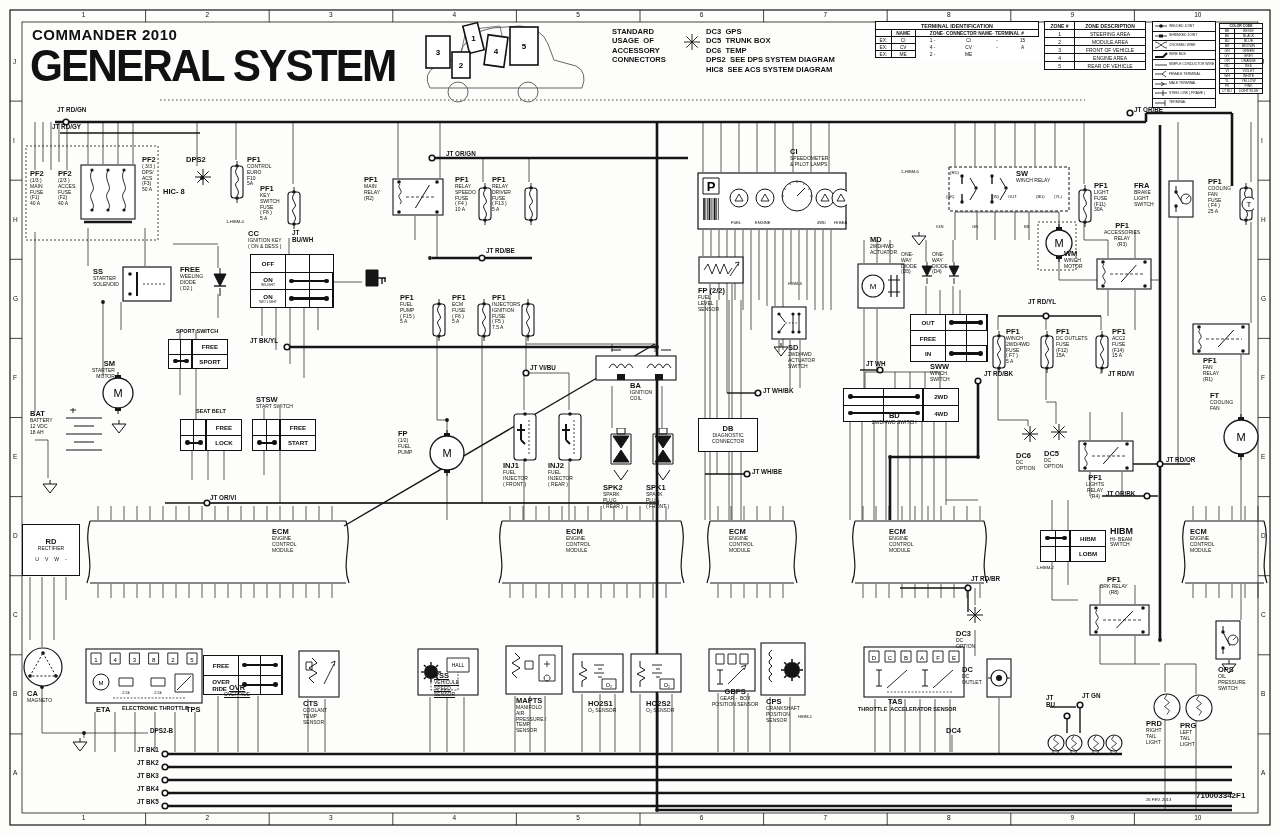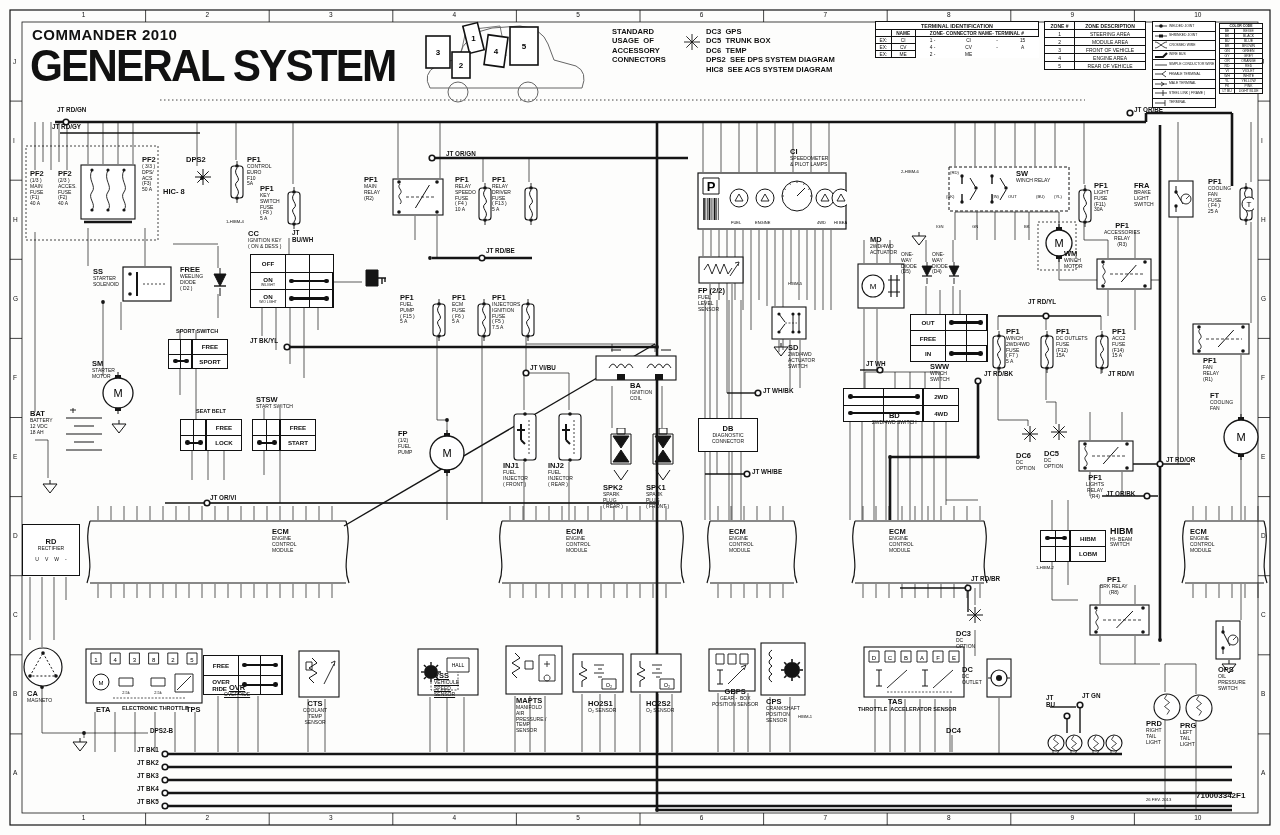--- a/index.html
+++ b/index.html
@@ -943,21 +943,21 @@
       <div class="ln">DIODE</div>
       <div class="ln">( D2 )</div>
     </div>
     <div class="comp " style="left: 212px; top: 268px;">
       <svg width="16" height="28" style="display: block;">
         <path d="M8,0 V6 M8,20 V28" stroke="#151515" stroke-width="1" fill="none"></path>
         <path d="M2,6 H14 L8,18 Z" stroke="#151515" stroke-width="1" fill="#151515"></path>
         <path d="M2,18 H14" stroke="#151515" stroke-width="1.4" fill="none"></path>
       </svg>
     </div>
-    <div class="comp " style="left: 92px; top: 360px;">
+    <div class="comp " style="left: 92px; top: 360px; text-align: right;">
       <div class="code">SM</div>
       <div class="ln">STARTER</div>
       <div class="ln">MOTOR</div>
     </div>
     <div class="comp " style="left: 99px; top: 372px;">
       <svg width="38" height="44" style="display: block;">
         <path d="M19,0 V6 M19,36 V42" stroke="#151515" stroke-width="1" fill="none"></path>
         <rect x="16" y="3" width="6" height="4" fill="#151515"></rect>
         <rect x="16" y="35" width="6" height="4" fill="#151515"></rect>
         <circle cx="19" cy="21" r="15" fill="#fff" stroke="#151515" stroke-width="1.3"></circle>
@@ -1804,21 +1804,21 @@
     </div>
     <div class="comp " style="left: 298px; top: 650px;">
       <svg width="42" height="48" style="display: block;">
         <rect x="1" y="1" width="40" height="46" fill="#fff" stroke="#151515" stroke-width="1.1"></rect>
         <path d="M14,8 l5,5 l-8,5 l8,5 l-8,5 l5,5" stroke="#151515" stroke-width="1" fill="none"></path>
         <path d="M8,12 h6 v8 h-6 z" stroke="#151515" stroke-width="0.9" fill="none"></path>
         <path d="M26,34 L36,14" stroke="#151515" stroke-width="0.9" fill="none"></path>
         <path d="M33,13 l4,-2 l-1,5" stroke="#151515" stroke-width="0.9" fill="none"></path>
       </svg>
     </div>
-    <div class="comp " style="left: 303px; top: 700px; text-align: center;">
+    <div class="comp " style="left: 303px; top: 700px;">
       <div class="code">CTS</div>
       <div class="ln">COOLANT</div>
       <div class="ln">TEMP</div>
       <div class="ln">SENSOR</div>
     </div>
     <div class="comp " style="left: 417px; top: 648px;">
       <svg width="62" height="48" style="display: block;">
         <rect x="1" y="1" width="60" height="46" fill="#fff" stroke="#151515" stroke-width="1.1"></rect>
         <circle cx="14" cy="24" r="7" fill="#151515"></circle>
         <path d="M21,24 L24,24" stroke="#151515" stroke-width="1.4" fill="none"></path>

